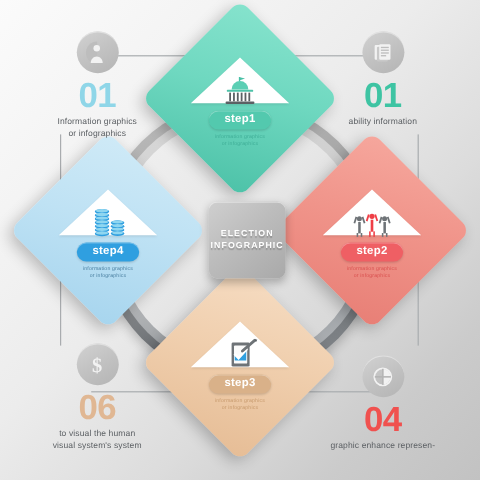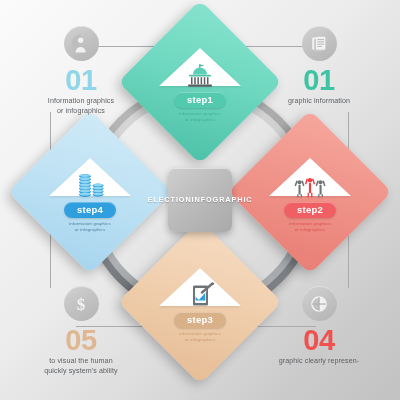--- a/index.html
+++ b/index.html
@@ -33,26 +33,26 @@
     background: linear-gradient(160deg,#d9d9d9 0%, #cfcfcf 40%, #9a9ea2 75%, #bcbfc2 100%);
   }
   .ring-hole {
     position: absolute; inset: 14px;
     border-radius: 50%;
     background: linear-gradient(135deg,#f1f1f1 0%, #e7e7e7 45%, #d4d4d4 100%);
   }
   
   .center-plate {
     position: absolute;
-    left: 168px; top: 168px;
+    left: 174px; top: 168px;
     width: 64px; height: 64px;
     border-radius: 7px;
     background: linear-gradient(140deg,#cfcfcf 0%, #bcbcbc 45%, #a9a9a9 100%);
     box-shadow: 0 3px 7px rgba(0,0,0,.25), inset 0 1px 0 rgba(255,255,255,.45);
-    display: flex; flex-direction: row;
+    display: flex; flex-direction: column;
     align-items: center; justify-content: center;
     z-index: 9;
   }
   .center-plate span {
     display: block;
     color: #ffffff;
     font-size: 7.3px;
     font-weight: bold;
     letter-spacing: .9px;
     line-height: 10px;
@@ -121,21 +121,21 @@
   .sub-1 { color: #3fae97; }
   .sub-2 { color: #d9504f; }
   .sub-3 { color: #c79a6d; }
   .sub-4 { color: #4a7fa0; }
 
   
   .corner { position: absolute; width: 150px; z-index: 7; }
   .c-tl { left: 6px;   top: 26px;  text-align: center; }
   .c-tr { left: 244px; top: 26px;  text-align: center; }
   .c-bl { left: 6px;   top: 286px; text-align: center; }
-  .c-br { left: 244px; top: 286px; text-align: center; }
+  .c-br { left: 244px; top: 296px; text-align: center; }
 
   .circ {
     width: 35px; height: 35px; border-radius: 50%;
     background: linear-gradient(150deg,#d2d2d2 0%, #c2c2c2 50%, #b4b4b4 100%);
     display: flex; align-items: center; justify-content: center;
     margin: 0 auto;
     box-shadow: inset 0 1px 0 rgba(255,255,255,.4);
   }
   .num {
     font-size: 29px;
@@ -355,45 +355,45 @@
         <g fill="#bdbdbd">
           <rect x="8.4" y="5" width="6.6" height="1.1"></rect>
           <rect x="8.4" y="7.3" width="6.6" height="1.1"></rect>
           <rect x="8.4" y="9.6" width="6.6" height="1.1"></rect>
           <rect x="8.4" y="11.9" width="4.4" height="1.1"></rect>
         </g>
       </svg>
     </div>
     <div class="num n2">01</div>
     <div class="cap">
-      <div>graphic information</div>
+      <div>ability information</div>
     </div>
   </div>
 
   <div class="corner c-bl">
     <div class="circ">
       <svg width="20" height="20" viewBox="0 0 20 20">
         <text x="10" y="16" font-family="'Liberation Serif', serif" font-size="17" font-weight="bold" fill="#f2f2f2" text-anchor="middle">$</text>
       </svg>
     </div>
-    <div class="num n3">05</div>
+    <div class="num n3">06</div>
     <div class="cap">
       <div>to visual the human</div>
-      <div>quickly system's ability</div>
+      <div>visual system's system</div>
     </div>
   </div>
 
   <div class="corner c-br">
     <div class="circ">
       <svg width="20" height="20" viewBox="0 0 20 20">
         <circle cx="10" cy="10" r="7.1" fill="none" stroke="#f2f2f2" stroke-width="1.5"></circle>
         <path d="M10 3.6a6.4 6.4 0 0 1 0 12.8z" fill="#f2f2f2"></path>
         <rect x="3.3" y="9.4" width="13.4" height="1.3" fill="#b4b4b4"></rect>
         <rect x="9.4" y="3.3" width="1.3" height="13.4" fill="#b4b4b4"></rect>
       </svg>
     </div>
     <div class="num n4">04</div>
     <div class="cap">
-      <div>graphic clearly represen-</div>
+      <div>graphic enhance represen-</div>
     </div>
   </div>
 
 </div>
 
 </body></html>

